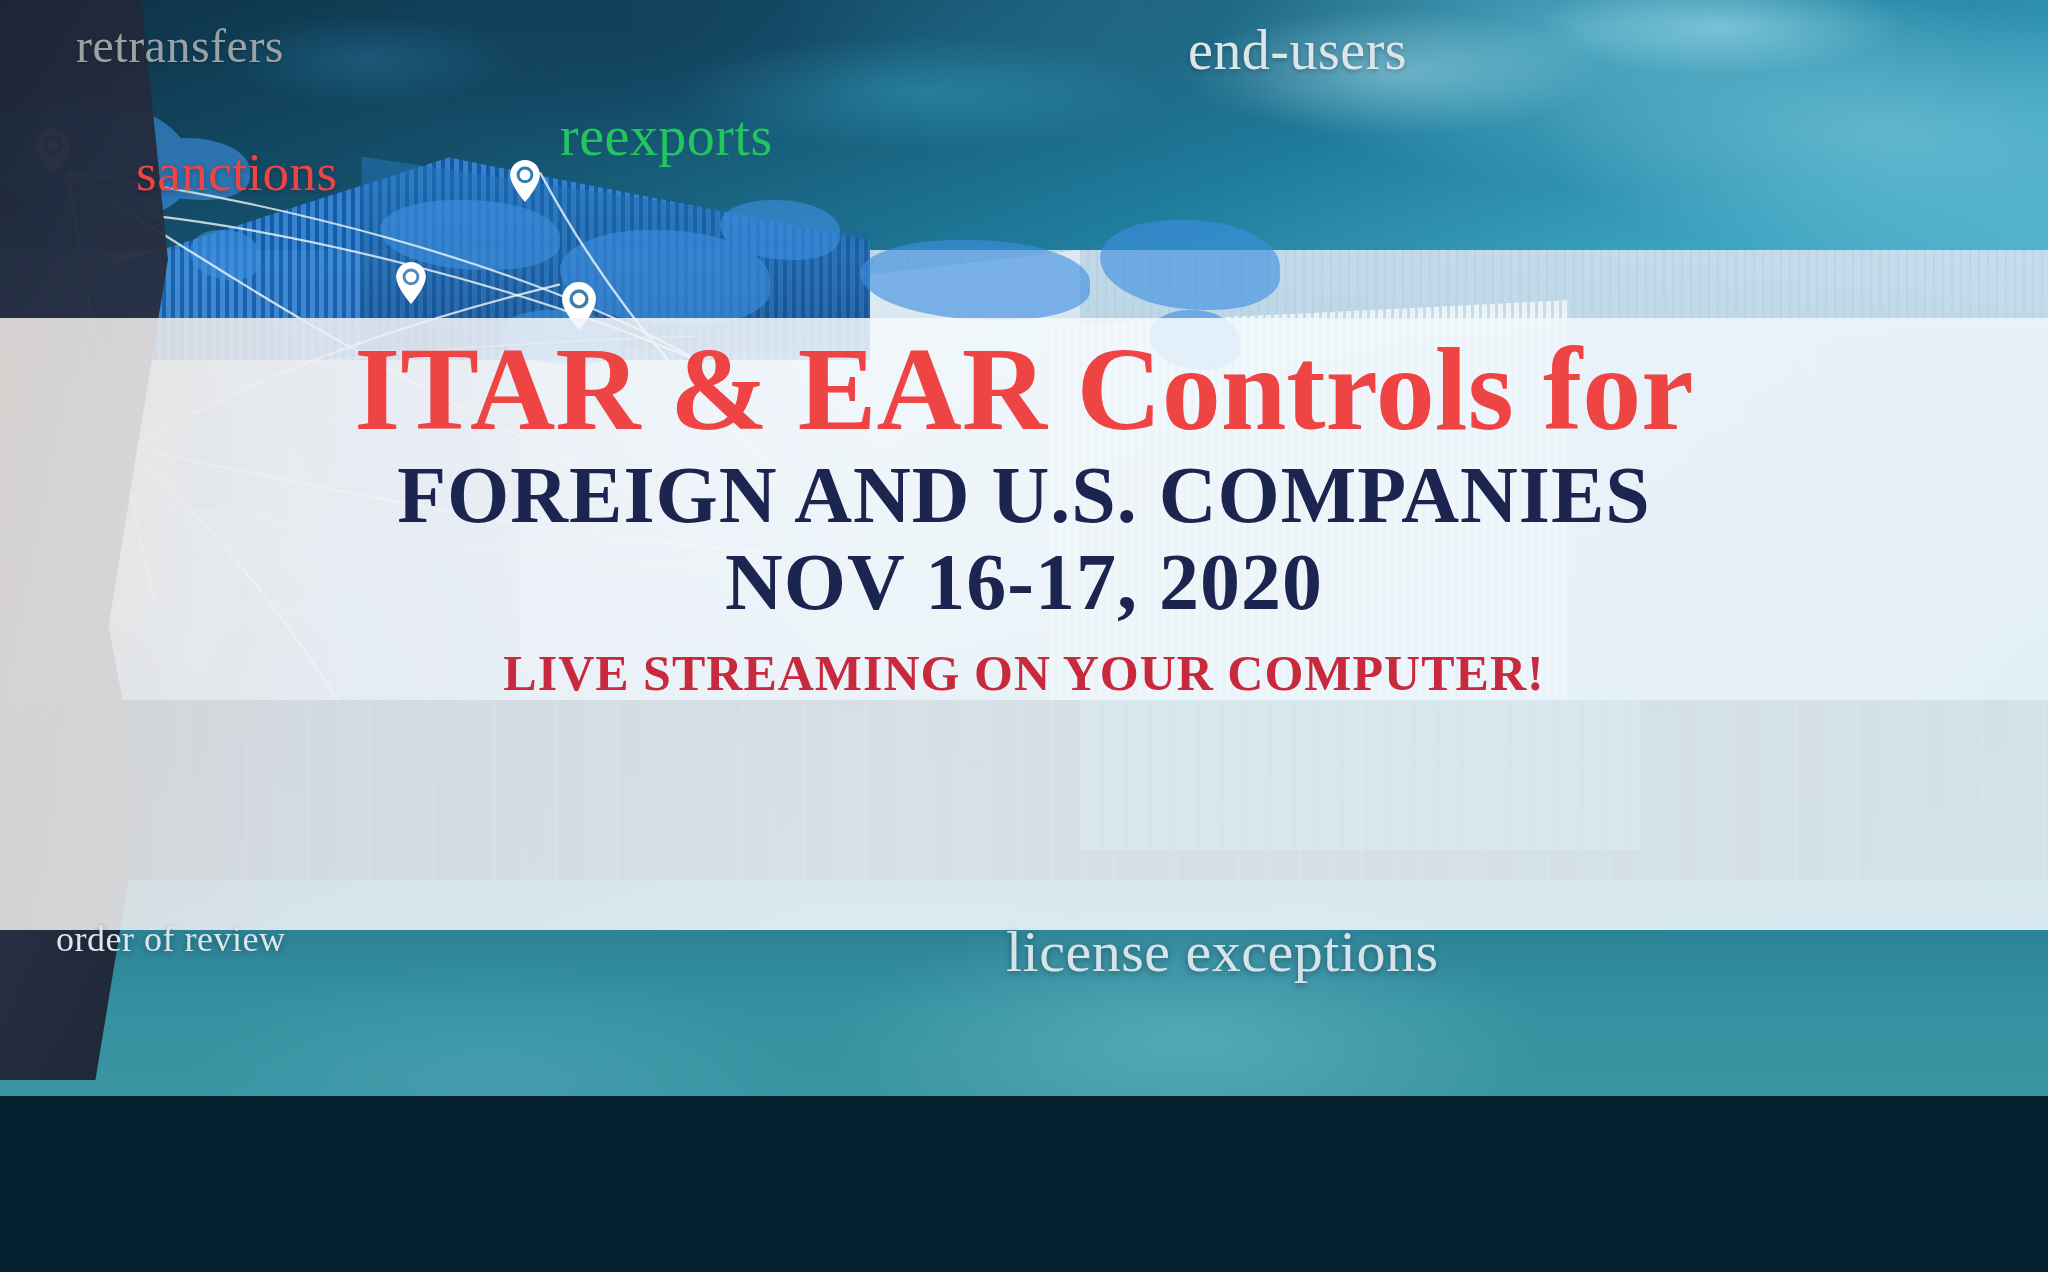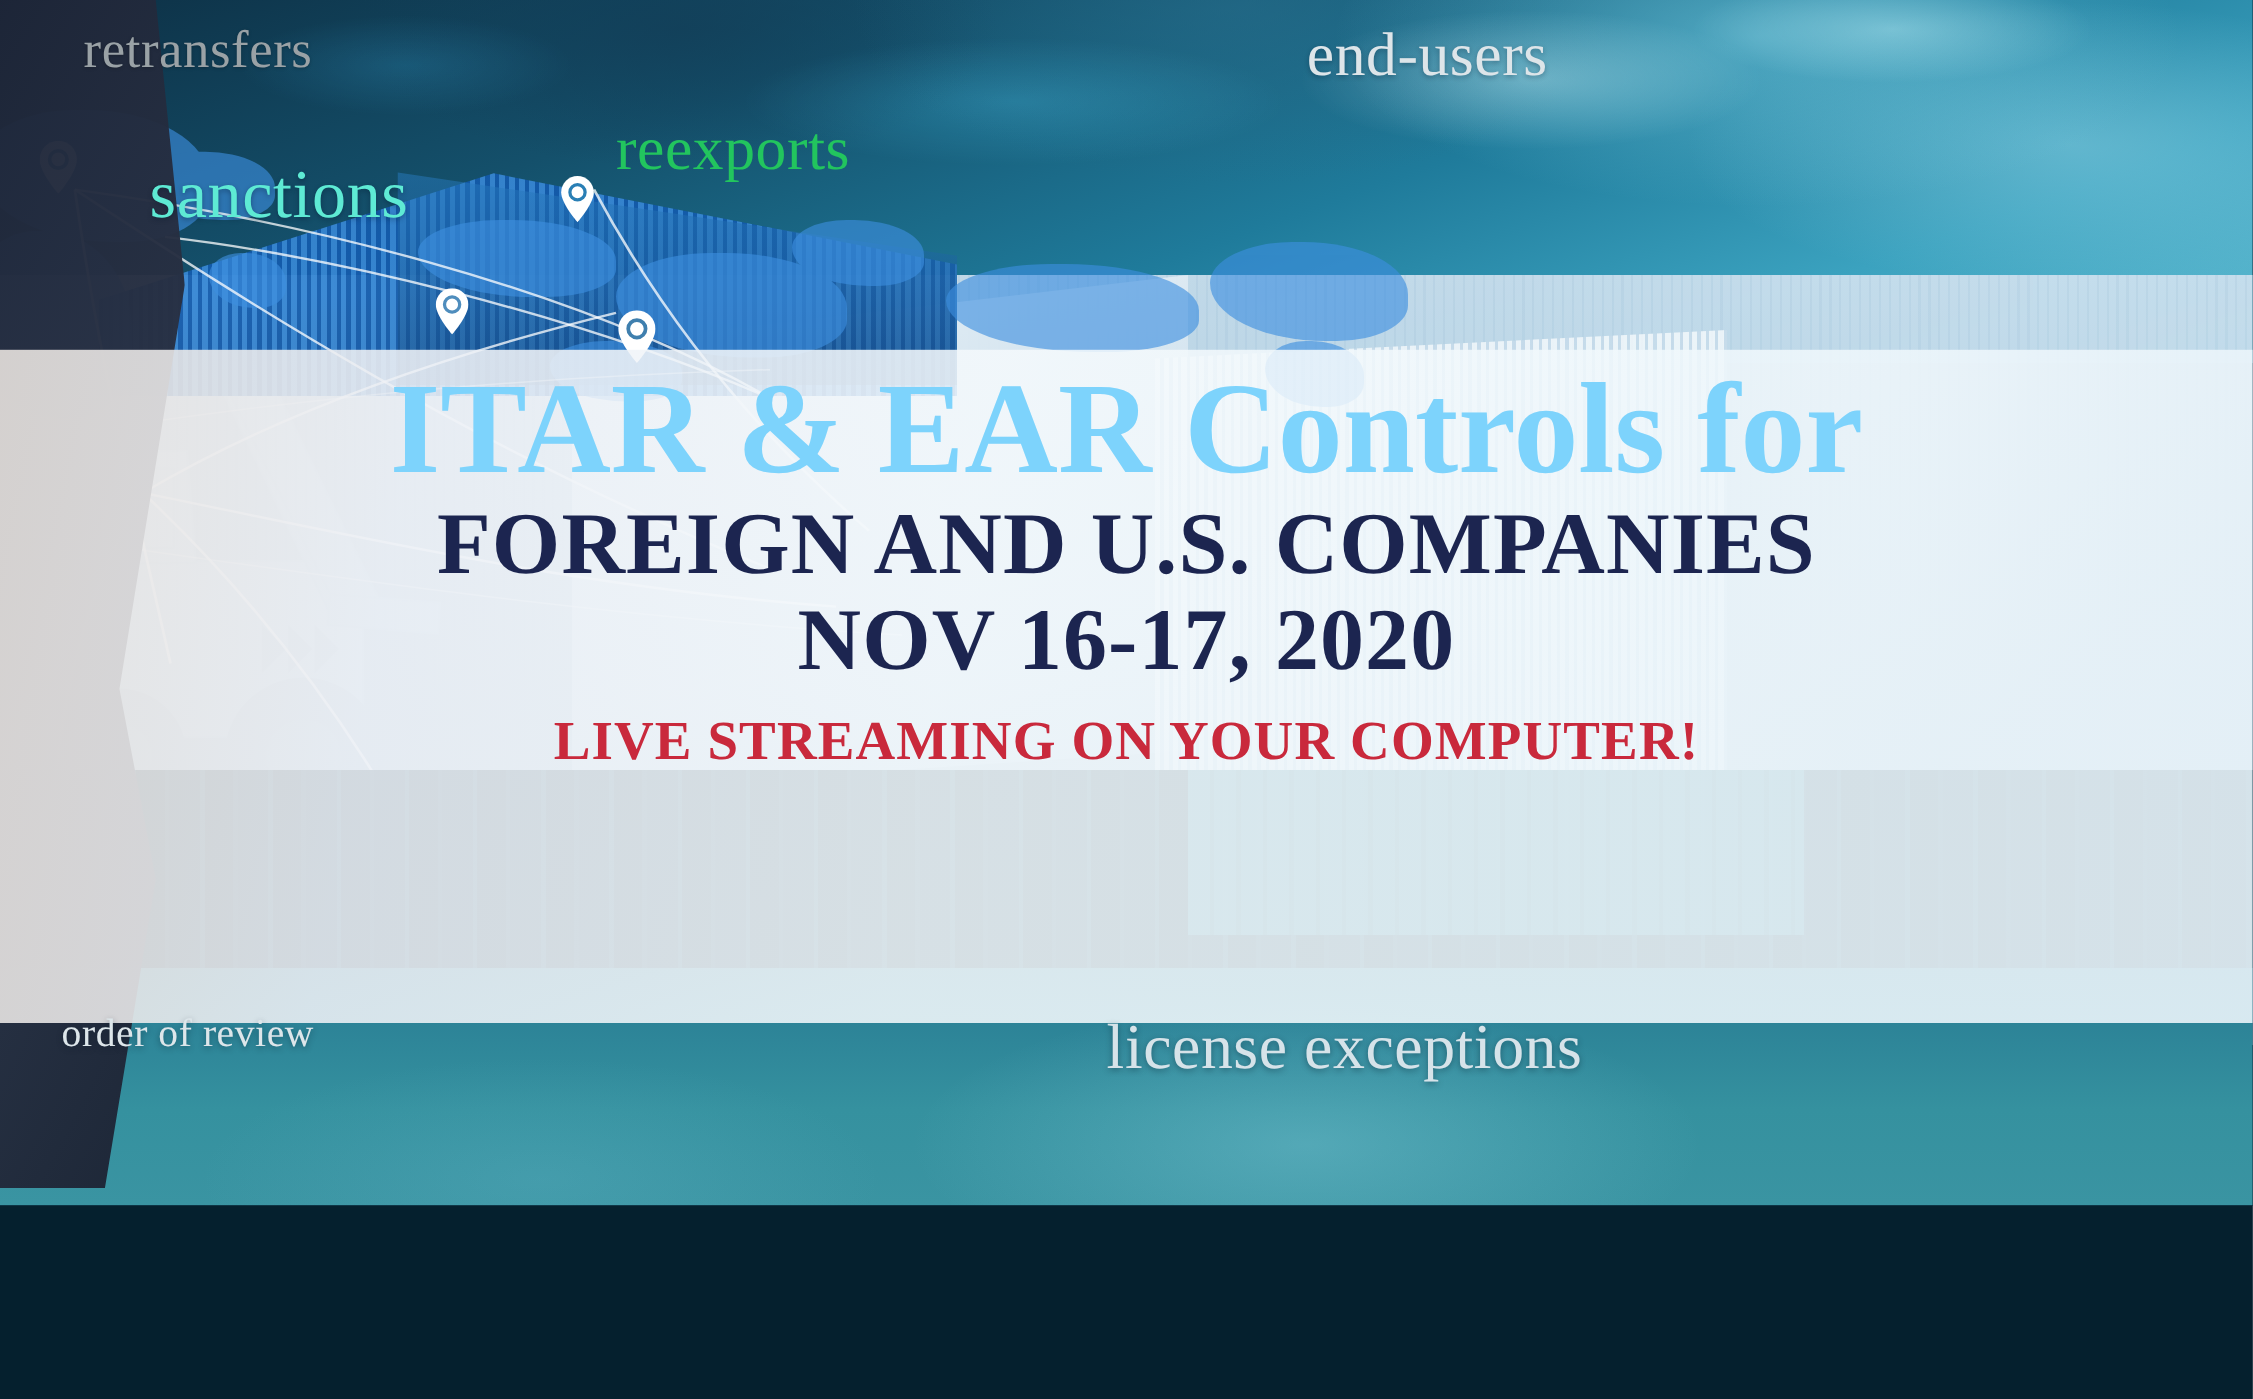--- a/index.html
+++ b/index.html
@@ -152,21 +152,21 @@
     position: absolute;
     white-space: nowrap;
     font-family: "Liberation Serif", "DejaVu Serif", serif;
     letter-spacing: 0.5px;
   }
   .kw-retransfers {
     left: 76px; top: 18px; font-size: 48px; color: #9aa2a6;
     text-shadow: 0 1px 3px rgba(0,0,0,0.25);
   }
   .kw-sanctions {
-    left: 136px; top: 142px; font-size: 62px; color: #5eead4;
+    left: 136px; top: 142px; font-size: 53px; color: #ef4444;
     text-shadow: 0 2px 5px rgba(0,20,40,0.35);
   }
   .kw-reexports {
     left: 560px; top: 104px; font-size: 56px; color: #22c55e;
   }
   .kw-itar {
     left: 852px; top: 182px; font-size: 40px; color: #6e7c83;
   }
   .kw-endusers {
     left: 1188px; top: 18px; font-size: 56px; color: #dde5e9;
@@ -190,21 +190,21 @@
     left: 0; right: 0;
     top: 318px;
     text-align: center;
   }
   .t-main {
     margin: 0;
     padding-top: 10px;
     font-size: 118px;
     font-weight: 700;
     line-height: 1.05;
-    color: #7dd3fc;
+    color: #ef4444;
     letter-spacing: 0px;
   }
   .t-sub1 {
     margin: 0;
     font-size: 80px;
     font-weight: 700;
     line-height: 1.08;
     color: #1c2550;
     letter-spacing: 1px;
   }

